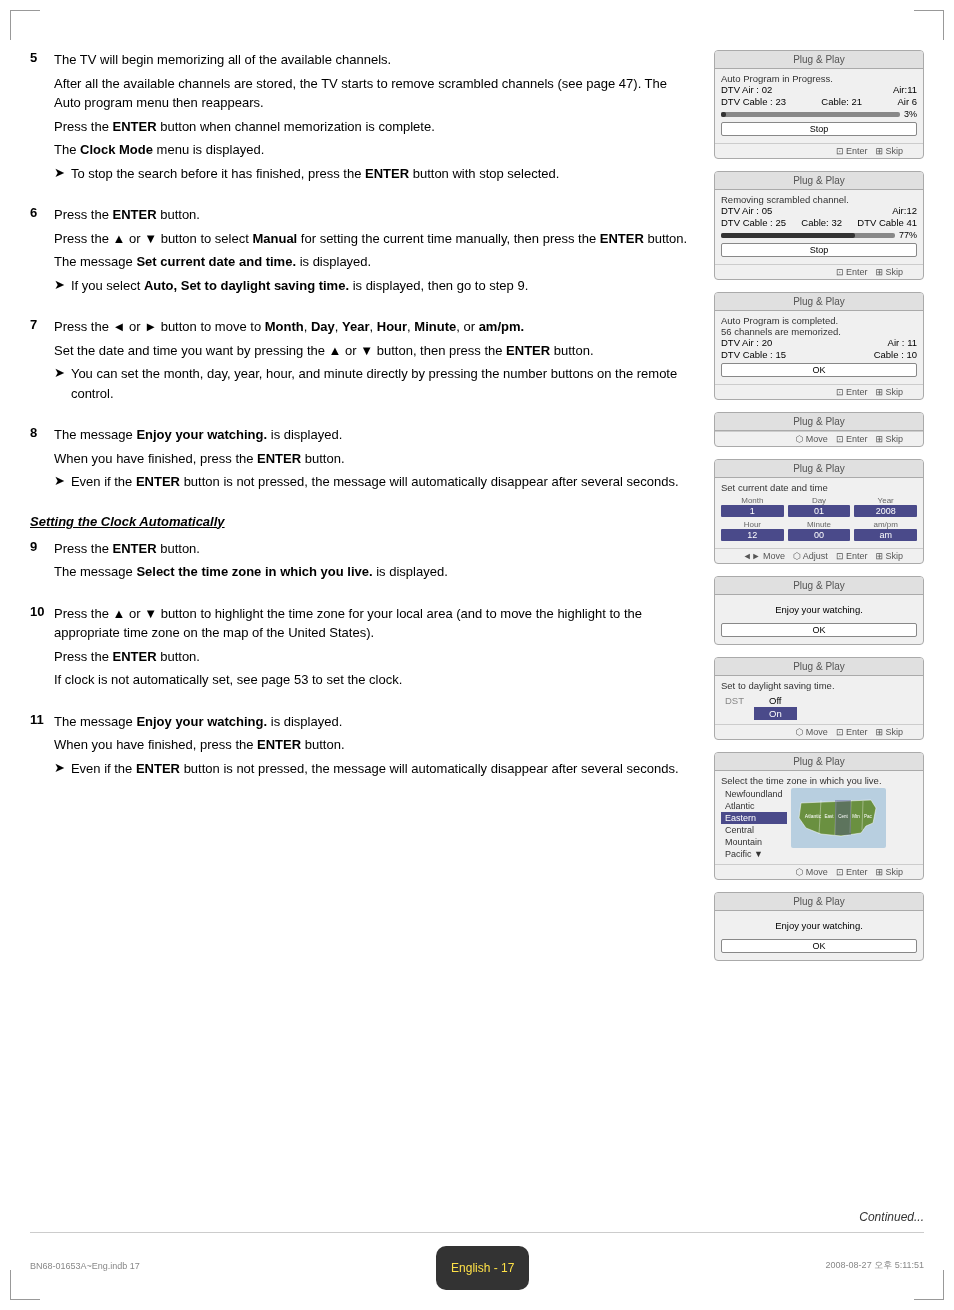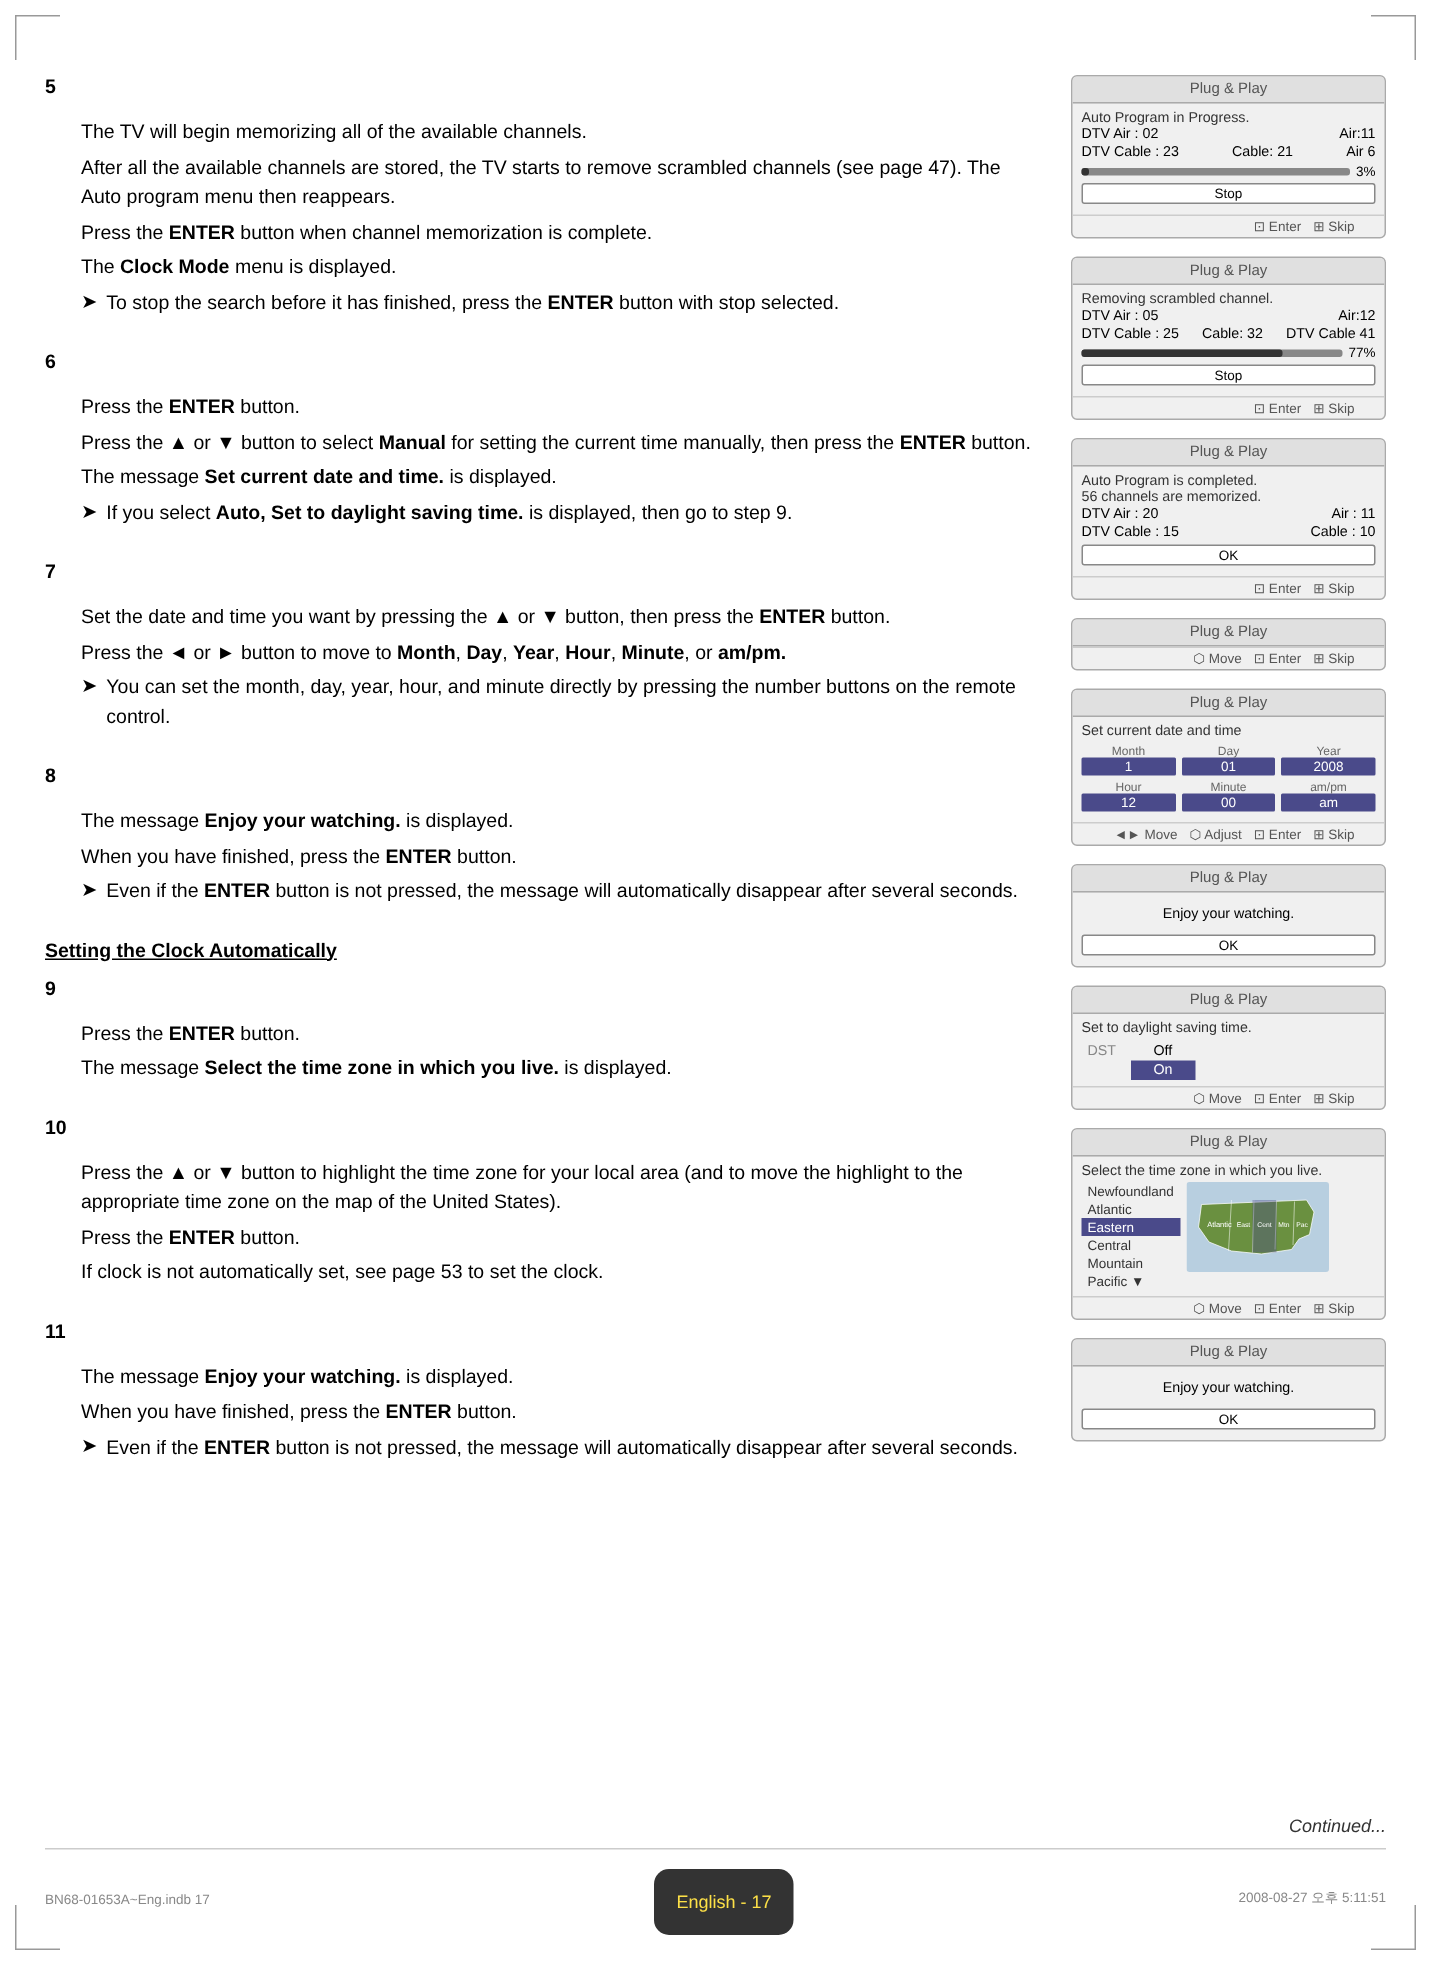--- a/index.html
+++ b/index.html
@@ -61,21 +61,20 @@
     }
 
     .step-number {
       font-weight: bold;
       font-size: 13px;
       min-width: 16px;
     }
 
     .step-content {
       flex: 1;
-      margin-top: 28px;
     }
 
     .step-content p {
       margin-bottom: 4px;
       line-height: 1.5;
     }
 
     .bold { font-weight: bold; }
 
     .note {
@@ -95,20 +94,21 @@
       line-height: 1.5;
     }
 
     
     .section-heading {
       font-size: 13px;
       font-weight: bold;
       text-decoration: underline;
       margin-bottom: 10px;
       margin-top: 10px;
+      font-style: italic;
     }
 
     
     .tv-panel {
       background: #f0f0f0;
       border: 1px solid #aaa;
       border-radius: 4px;
       margin-bottom: 6px;
       font-size: 10px;
       overflow: hidden;
@@ -362,22 +362,22 @@
           <div class="note">
             <span class="note-arrow">➤</span>
             <span class="note-text">If you select <span class="bold">Auto, Set to daylight saving time.</span> is displayed, then go to step 9.</span>
           </div>
         </div>
       </div>
 
       <div class="step">
         <div class="step-number">7</div>
         <div class="step-content">
+          <p>Press the ◄ or ► button to move to <span class="bold">Month</span>, <span class="bold">Day</span>, <span class="bold">Year</span>, <span class="bold">Hour</span>, <span class="bold">Minute</span>, or <span class="bold">am/pm.</span></p>
           <p>Set the date and time you want by pressing the ▲ or ▼ button, then press the <span class="bold">ENTER</span> button.</p>
-          <p>Press the ◄ or ► button to move to <span class="bold">Month</span>, <span class="bold">Day</span>, <span class="bold">Year</span>, <span class="bold">Hour</span>, <span class="bold">Minute</span>, or <span class="bold">am/pm.</span></p>
           <div class="note">
             <span class="note-arrow">➤</span>
             <span class="note-text">You can set the month, day, year, hour, and minute directly by pressing the number buttons on the remote control.</span>
           </div>
         </div>
       </div>
 
       <div class="step">
         <div class="step-number">8</div>
         <div class="step-content">

